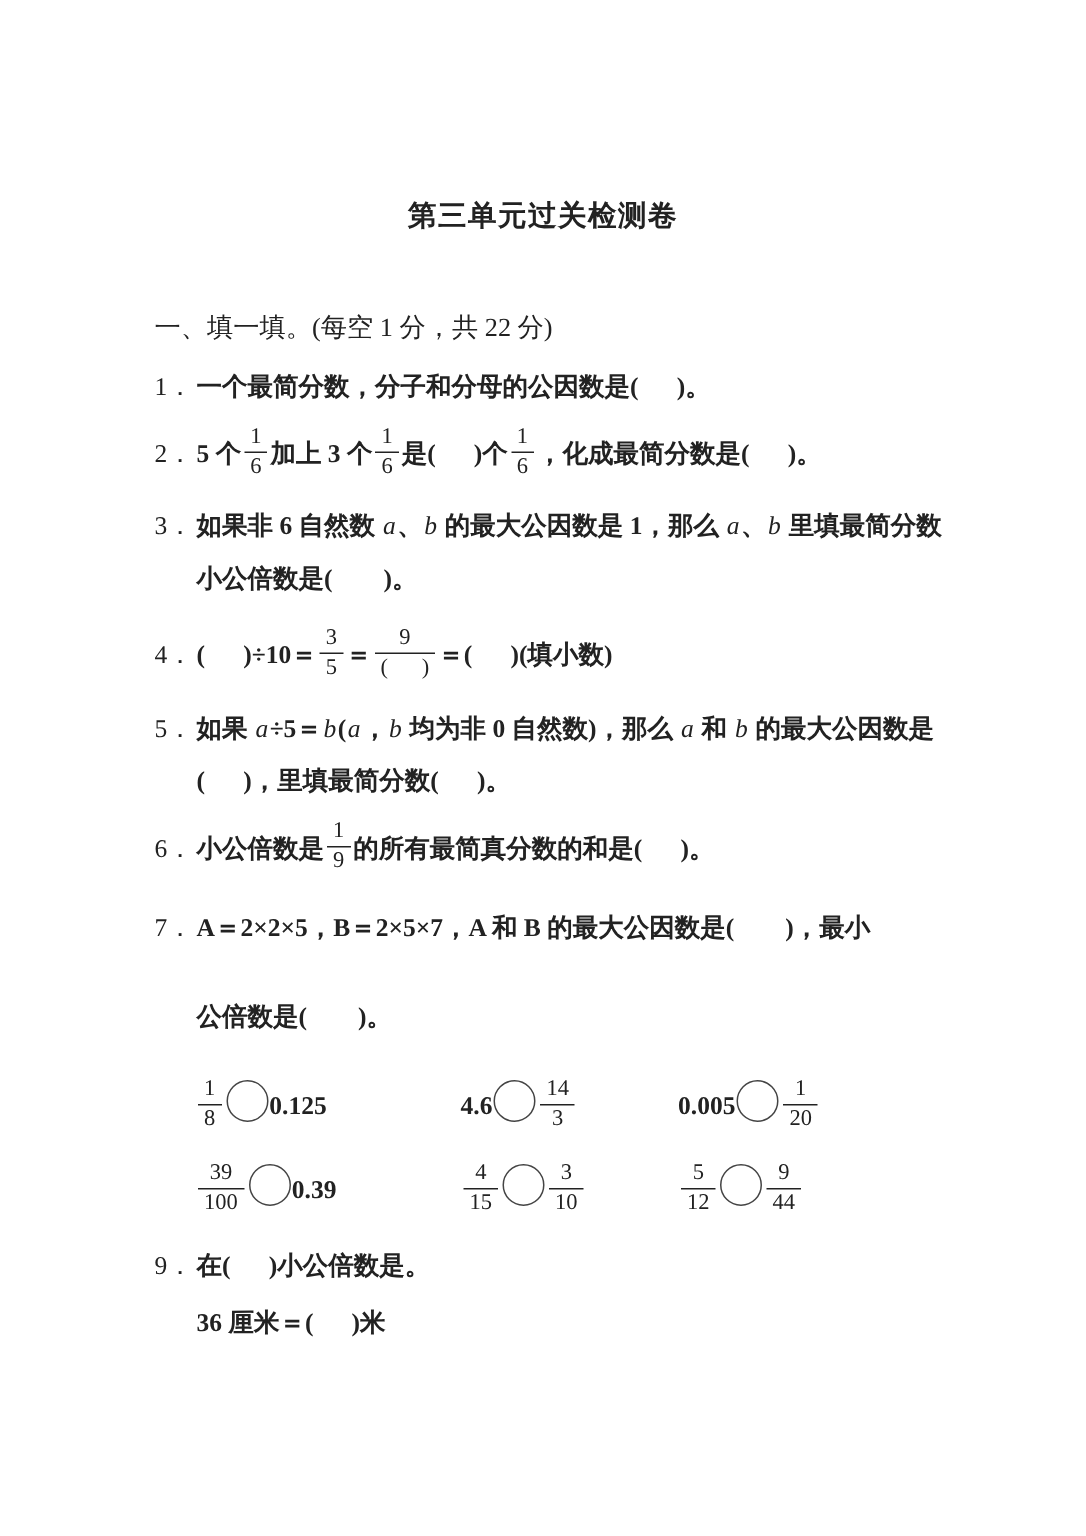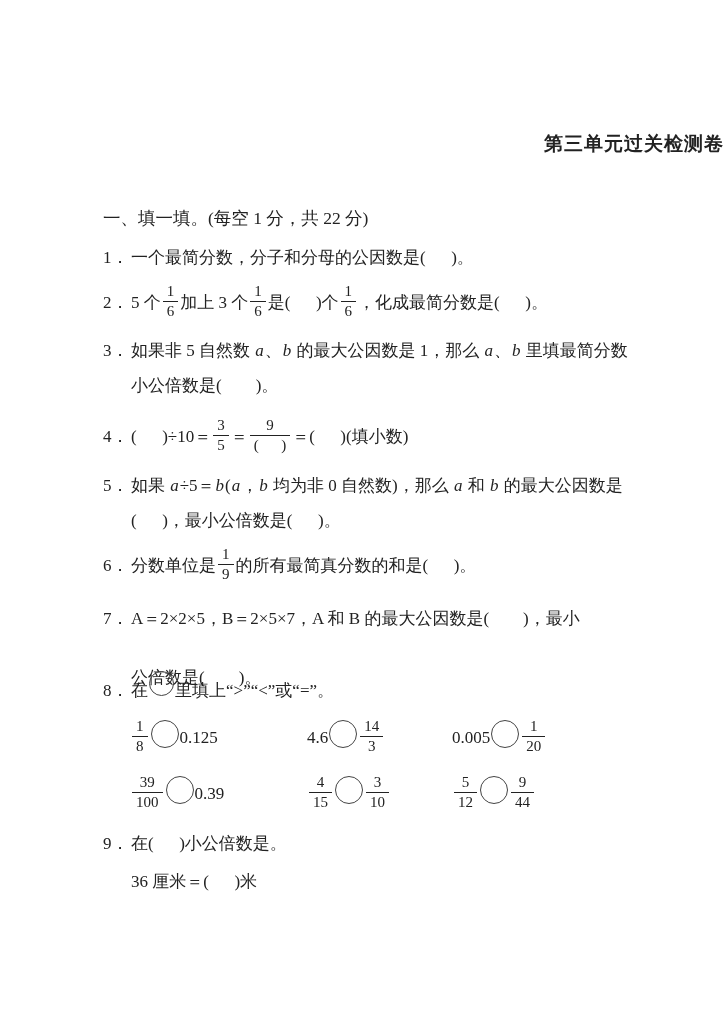--- a/index.html
+++ b/index.html
@@ -10,38 +10,38 @@
     background: #ffffff;
     font-family: "Liberation Serif", "DejaVu Serif", serif;
     color: #222222;
     overflow: hidden;
   }
   .title {
     position: absolute;
     top: 131px;
     left: 0;
     width: 100%;
-    text-align: right;
+    text-align: center;
     font-size: 19px;
     font-weight: bold;
     letter-spacing: 1px;
     margin: 0;
     white-space: pre-wrap;
   }
   .line {
     position: absolute;
     left: 103px;
     font-size: 17px;
     line-height: 1.35;
     white-space: nowrap;
   }
   .section-heading { font-size: 17.5px; white-space: pre-wrap; }
   .cont { left: 131px; }
   .qnum { display: inline-block; width: 28px; white-space: pre; }
-  .txt { white-space: pre-wrap; }
+  .txt { white-space: pre-wrap; font-weight: bold; }
   .mvar { font-style: italic; padding: 0 1px; }
   .frac {
     display: inline-block;
     text-align: center;
     vertical-align: middle;
     margin: 0 2px;
     font-size: 15px;
     line-height: 1.15;
     position: relative;
     top: -2px;
@@ -72,34 +72,33 @@
 <div class="page">
 
   <h1 class="title">第三单元过关检测卷</h1>
 
   <div class="line section-heading" style="top:207px">一、填一填。(每空 1 分，共 22 分)</div>
 
   <div class="line" style="top:247px"><span class="qnum">1．</span><span class="qbody"><span class="txt">一个最简分数，分子和分母的公因数是(      )。</span></span></div>
 
   <div class="line" style="top:285px"><span class="qnum">2．</span><span class="qbody"><span class="txt">5 个</span><span class="frac"><span class="num">1</span><span class="den">6</span></span><span class="txt">加上 3 个</span><span class="frac"><span class="num">1</span><span class="den">6</span></span><span class="txt">是(      )个</span><span class="frac"><span class="num">1</span><span class="den">6</span></span><span class="txt">，化成最简分数是(      )。</span></span></div>
 
-  <div class="line" style="top:340px"><span class="qnum">3．</span><span class="qbody"><span class="txt">如果非 5 自然数 </span><span class="mvar">a</span><span class="txt">、</span><span class="mvar">b</span><span class="txt"> 的最大公因数是 1，那么 </span><span class="mvar">a</span><span class="txt">、</span><span class="mvar">b</span><span class="txt"> 里填最简分数</span></span></div>
+  <div class="line" style="top:340px"><span class="qnum">3．</span><span class="qbody"><span class="txt">如果非 6 自然数 </span><span class="mvar">a</span><span class="txt">、</span><span class="mvar">b</span><span class="txt"> 的最大公因数是 1，那么 </span><span class="mvar">a</span><span class="txt">、</span><span class="mvar">b</span><span class="txt"> 里填最简分数</span></span></div>
   <div class="line cont" style="top:375px"><span class="qbody"><span class="txt">小公倍数是(        )。</span></span></div>
 
   <div class="line" style="top:419px"><span class="qnum">4．</span><span class="qbody"><span class="txt">(      )÷10＝</span><span class="frac"><span class="num">3</span><span class="den">5</span></span><span class="txt">＝</span><span class="frac"><span class="num">9</span><span class="den">(      )</span></span><span class="txt">＝(      )(填小数)</span></span></div>
 
   <div class="line" style="top:475px"><span class="qnum">5．</span><span class="qbody"><span class="txt">如果 </span><span class="mvar">a</span><span class="txt">÷5＝</span><span class="mvar">b</span><span class="txt">(</span><span class="mvar">a</span><span class="txt">，</span><span class="mvar">b</span><span class="txt"> 均为非 0 自然数)，那么 </span><span class="mvar">a</span><span class="txt"> 和 </span><span class="mvar">b</span><span class="txt"> 的最大公因数是</span></span></div>
-  <div class="line cont" style="top:510px"><span class="qbody"><span class="txt">(      )，最小公倍数是(      )。</span></span></div>
+  <div class="line cont" style="top:510px"><span class="qbody"><span class="txt">(      )，里填最简分数(      )。</span></span></div>
 
-  <div class="line" style="top:548px"><span class="qnum">6．</span><span class="qbody"><span class="txt">分数单位是</span><span class="frac"><span class="num">1</span><span class="den">9</span></span><span class="txt">的所有最简真分数的和是(      )。</span></span></div>
+  <div class="line" style="top:548px"><span class="qnum">6．</span><span class="qbody"><span class="txt">小公倍数是</span><span class="frac"><span class="num">1</span><span class="den">9</span></span><span class="txt">的所有最简真分数的和是(      )。</span></span></div>
 
   <div class="line" style="top:608px"><span class="qnum">7．</span><span class="qbody"><span class="txt">A＝2×2×5，B＝2×5×7，A 和 B 的最大公因数是(        )，最小</span></span></div>
   <div class="line cont" style="top:667px"><span class="qbody"><span class="txt">公倍数是(        )。</span></span></div>
 
-  <div class="line" style="top:680px"><span class="qnum">8．</span><span class="qbody"><span class="txt">在</span><span class="cmp-circle small"></span><span class="txt">里填上“&gt;”“&lt;”或“=”。</span></span></div>
 
   <div class="line" style="top:720px; left:130px"><span class="frac"><span class="num">1</span><span class="den">8</span></span><span class="cmp-circle"></span><span class="txt">0.125</span></div>
   <div class="line" style="top:720px; left:307px"><span class="txt">4.6</span><span class="cmp-circle"></span><span class="frac"><span class="num">14</span><span class="den">3</span></span></div>
   <div class="line" style="top:720px; left:452px"><span class="txt">0.005</span><span class="cmp-circle"></span><span class="frac"><span class="num">1</span><span class="den">20</span></span></div>
 
   <div class="line" style="top:776px; left:130px"><span class="frac"><span class="num">39</span><span class="den">100</span></span><span class="cmp-circle"></span><span class="txt">0.39</span></div>
   <div class="line" style="top:776px; left:307px"><span class="frac"><span class="num">4</span><span class="den">15</span></span><span class="cmp-circle"></span><span class="frac"><span class="num">3</span><span class="den">10</span></span></div>
   <div class="line" style="top:776px; left:452px"><span class="frac"><span class="num">5</span><span class="den">12</span></span><span class="cmp-circle"></span><span class="frac"><span class="num">9</span><span class="den">44</span></span></div>
 
   <div class="line" style="top:833px"><span class="qnum">9．</span><span class="qbody"><span class="txt">在(      )小公倍数是。</span></span></div>

